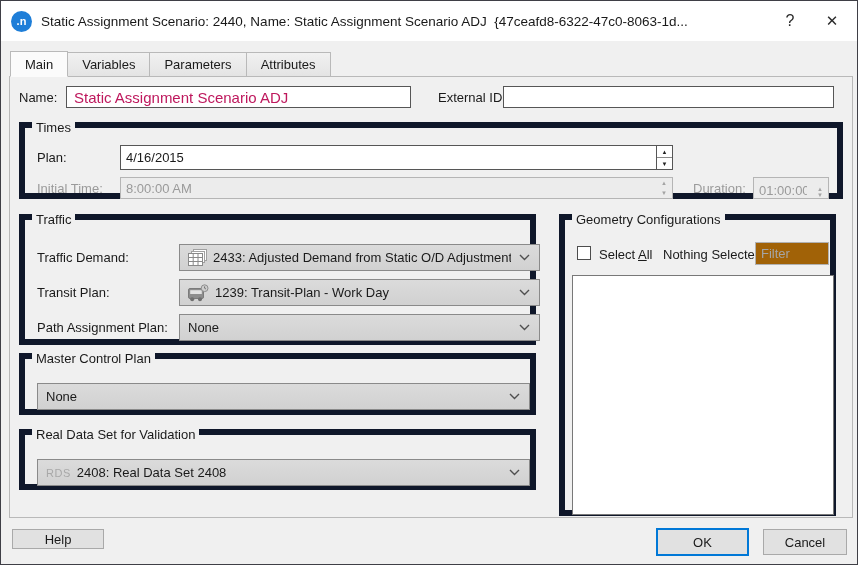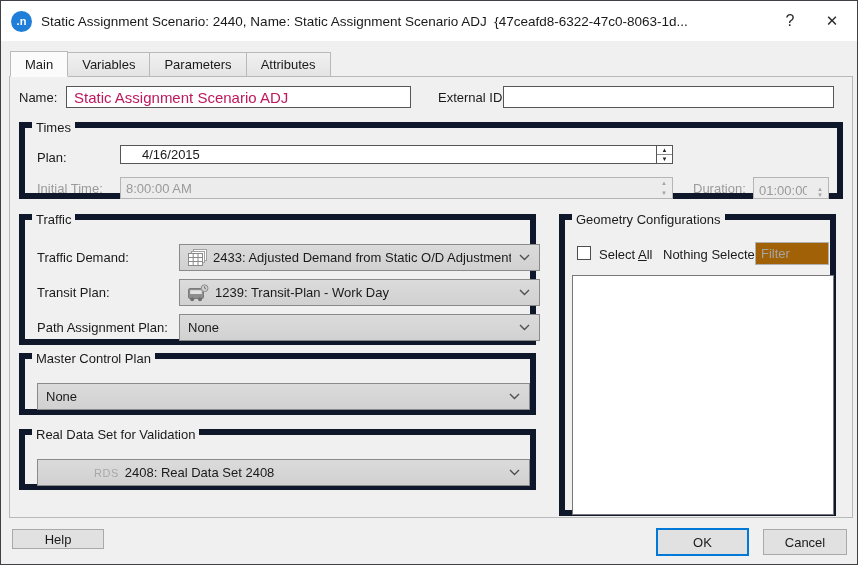--- a/index.html
+++ b/index.html
@@ -93,21 +93,21 @@
 
   
   .combo {
     position: absolute; height: 27px; display: flex; align-items: center;
     background: linear-gradient(#dbdbdb, #d1d1d1); border: 1px solid #8a8a8a;
     padding: 0 9px 0 8px; font-size: 13px; color: #1a1a1a; cursor: default;
   }
   .combo .ctext { white-space: nowrap; overflow: hidden; flex: 1 1 auto; }
   .combo .cicon { flex: 0 0 auto; margin-right: 6px; display: flex; align-items: center; }
   .combo .chev { flex: 0 0 auto; margin-left: 8px; display: flex; align-items: center; }
-  .rds-glyph { font-size: 11px; font-weight: normal; color: #a8a8a8; letter-spacing: 0.5px; margin-left: 48px; }
+  .rds-glyph { font-size: 11px; font-weight: normal; color: #a8a8a8; letter-spacing: 0.5px; }
 
   
   .checkbox { position: absolute; width: 14px; height: 14px; background: #fff; border: 1px solid #4d4d4d; }
   .u { text-decoration: underline; }
   .filter-input {
     position: absolute; border: 1px solid #b1b1b1; background: #a16207;
     font-family: "Liberation Sans", sans-serif; font-size: 13px; color: #1a1a1a;
     padding: 0 5px; outline: none;
   }
   .filter-input::placeholder { color: #a5a5a5; }
@@ -146,21 +146,21 @@
 
     <span class="lbl" style="left:18px; top:89px;">Name:</span>
     <input class="txt" style="left: 65px; top: 85px; width: 345px; height: 22px;" value="Static Assignment Scenario ADJ">
     <span class="lbl" style="left:437px; top:89px;">External ID:</span>
     <input class="txt" style="left: 502px; top: 85px; width: 331px; height: 22px;" value="">
 
     <div class="group" style="left:18px; top:121px; width:824px; height:77px;">
       <span class="gl">Times</span>
 
       <span class="lbl" style="left:12px; top:22px;">Plan:</span>
-      <div class="spinbox" style="left:95px; top:17px; width:553px; height:19px;padding-left:16px;">
+      <div class="spinbox" style="left:95px; top:17px; width:553px; height:25px;">
         <input value="4/16/2015" style="">
         <div class="spin-btns">
           <div class="up">▲</div>
           <div class="down">▼</div>
         </div>
       </div>
 
       <span class="lbl dis" style="left:12px; top:53px;">Initial Time:</span>
       <div class="spinbox dis" style="left:95px; top:49px; width:553px; height:22px;">
         <input readonly="" value="8:00:00 AM" style="">

